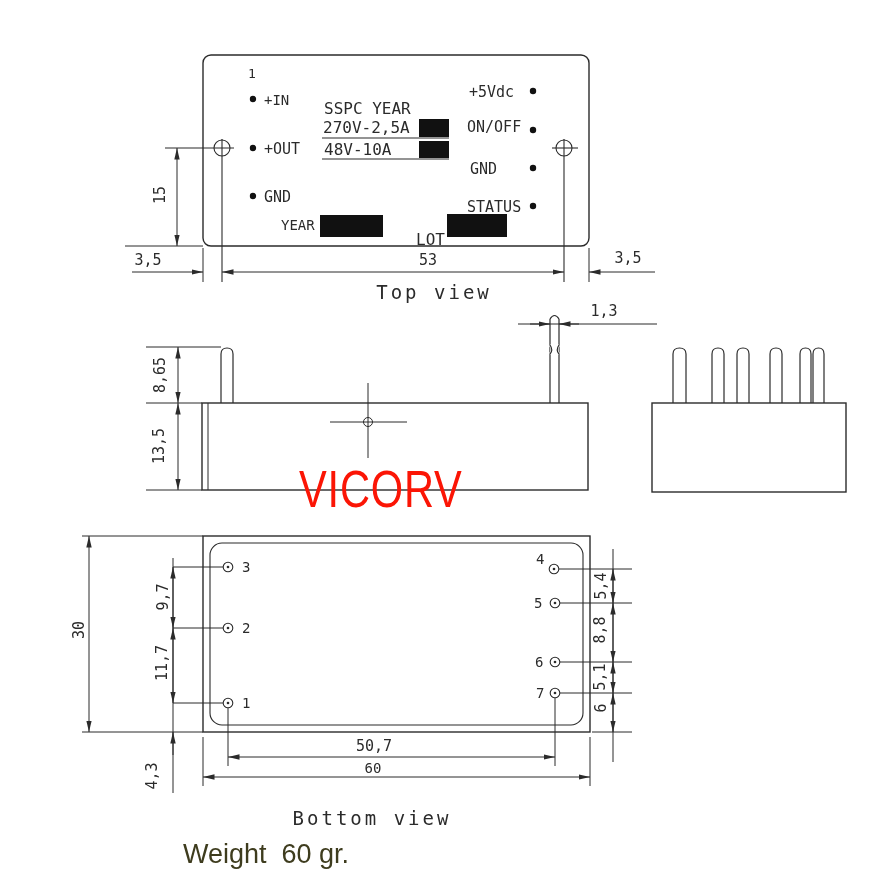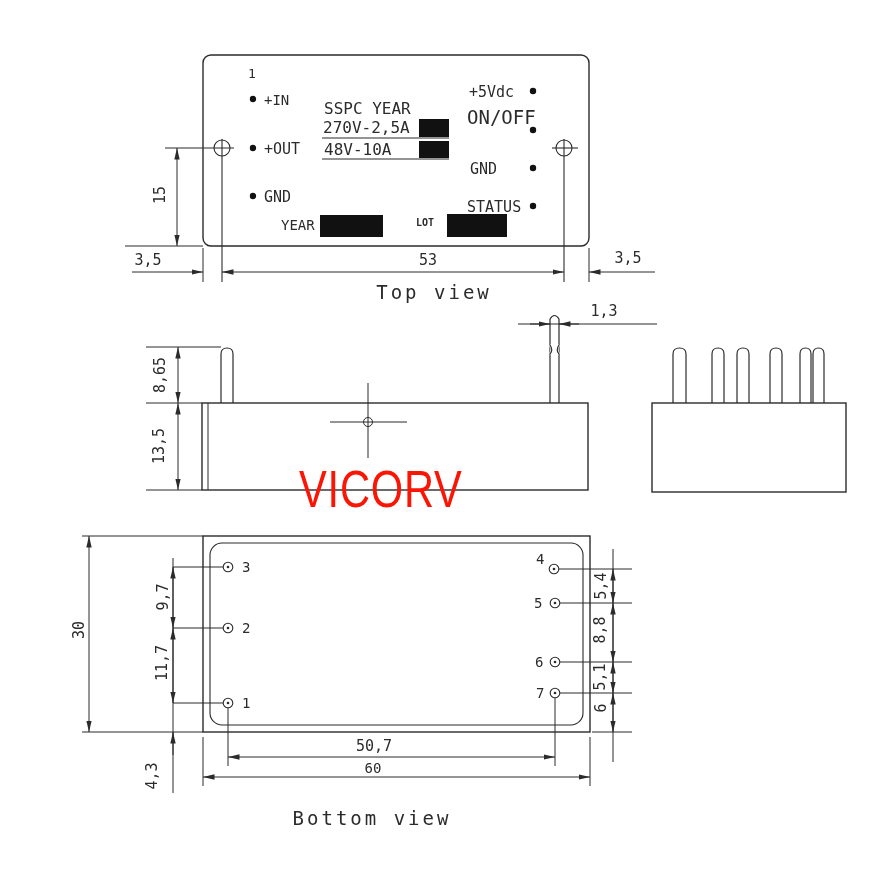--- a/index.html
+++ b/index.html
@@ -172,28 +172,28 @@
       <line x1="228" y1="757" x2="555" y2="757" marker-start="url(#arr)" marker-end="url(#arr)"></line>
       <line x1="203" y1="777" x2="590" y2="777" marker-start="url(#arr)" marker-end="url(#arr)"></line>
     </g>
   </svg>
 
   <div class="cad" style="left:248px;top:67px;font-size:13px;">1</div>
   <div class="cad" style="left:264px;top:93px;font-size:14px;">+IN</div>
   <div class="cad" style="left:264px;top:142px;font-size:15px;">+OUT</div>
   <div class="cad" style="left:264px;top:190px;font-size:15px;">GND</div>
   <div class="cad" style="left:469px;top:85px;font-size:15px;">+5Vdc</div>
-  <div class="cad" style="left:467px;top:108px;font-size:19px;">ON/OFF</div>
+  <div class="cad" style="left:467px;top:120px;font-size:15px;">ON/OFF</div>
   <div class="cad" style="left:470px;top:162px;font-size:15px;">GND</div>
   <div class="cad" style="left:467px;top:200px;font-size:15px;">STATUS</div>
   <div class="cad" style="left:324px;top:101px;font-size:16px;">SSPC YEAR</div>
   <div class="cad" style="left:323px;top:120px;font-size:16px;">270V-2,5A</div>
   <div class="cad" style="left:324px;top:142px;font-size:16px;">48V-10A</div>
   <div class="cad" style="left:281px;top:218px;font-size:14px;">YEAR</div>
-  <div class="cad" style="left:416px;top:218px;font-size:10px;font-weight:bold;">LOT</div>
+  <div class="cad" style="left:416px;top:232px;font-size:16px;">LOT</div>
 
   <div class="cad v" style="left:160px;top:195px;font-size:15px;">15</div>
   <div class="cad c" style="left:148px;top:260px;font-size:15px;">3,5</div>
   <div class="cad c" style="left:392px;top:260px;font-size:15px;margin-left:36px;">53</div>
   <div class="cad c" style="left:628px;top:258px;font-size:15px;">3,5</div>
   <div class="cad c title" style="left:398px;top:292px;font-size:19px;margin-left:36px;">Top view</div>
 
   <div class="cad v" style="left:160px;top:375px;font-size:15px;">8,65</div>
   <div class="cad v" style="left:159px;top:446px;font-size:15px;">13,5</div>
   <div class="cad c" style="left:604px;top:311px;font-size:15px;">1,3</div>
@@ -213,14 +213,15 @@
   <div class="cad v" style="left:162px;top:663px;font-size:15px;">11,7</div>
   <div class="cad v" style="left:152px;top:776px;font-size:15px;">4,3</div>
   <div class="cad v" style="left:601px;top:586px;font-size:15px;">5,4</div>
   <div class="cad v" style="left:600px;top:630px;font-size:15px;">8,8</div>
   <div class="cad v" style="left:600px;top:677px;font-size:15px;">5,1</div>
   <div class="cad v" style="left:601px;top:708px;font-size:15px;">6</div>
   <div class="cad c" style="left:374px;top:746px;font-size:15px;">50,7</div>
   <div class="cad c" style="left:373px;top:768px;font-size:14px;">60</div>
   <div class="cad c title" style="left:372px;top:818px;font-size:19px;">Bottom view</div>
 
+  <div class="weight" style="left:183px;top:841px;">Weight  60 gr.</div>
 
 </div>
 
 </body></html>

